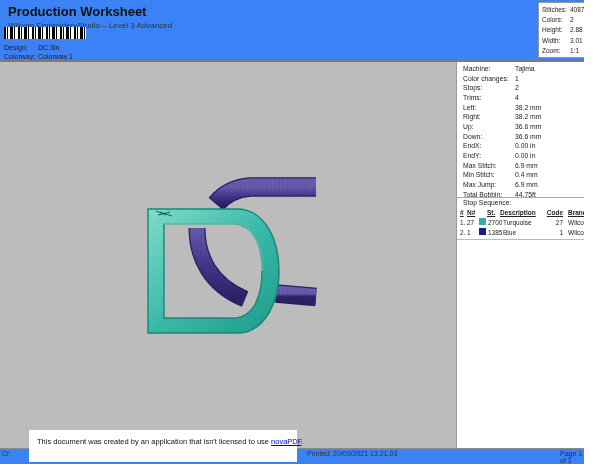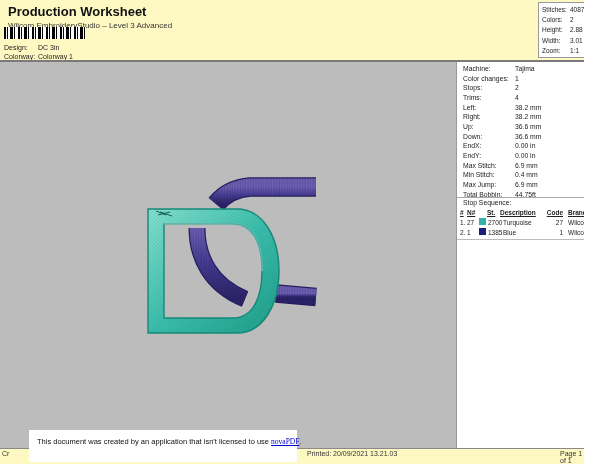--- a/index.html
+++ b/index.html
@@ -1,16 +1,16 @@
 <!DOCTYPE html>
 <html><head>
 <meta charset="utf-8">
 <style>
   html,body{margin:0;padding:0;background:#fff;}
-  #page{position:relative;width:584px;height:464px;background:#fef9c3;overflow:hidden;
+  #page{position:relative;width:584px;height:464px;background:#3b82f6;overflow:hidden;
         font-family:"Liberation Sans","DejaVu Sans",sans-serif;color:#222;}
   .abs{position:absolute;}
 
   
   #title{left:8px;top:4px;font-size:13px;font-weight:bold;color:#111;}
   #subtitle{left:8px;top:21px;font-size:8px;color:#333;}
   #barcode{left:4px;top:27px;width:82px;height:12px;
     background:repeating-linear-gradient(90deg,#000 0 2px,#fff 2px 3px,#000 3px 4px,#fff 4px 6px,#000 6px 9px,#fff 9px 10px,#000 10px 11px,#fff 11px 14px);}
   .hrow{left:4px;font-size:7px;color:#222;}
   .hlabel{display:inline-block;width:34px;}
@@ -49,21 +49,21 @@
   #stop-rule-bottom{width:143px;height:1px;background:#bbb;margin-top:1px;}
 
   
   #created-frag{left:2px;top:450px;font-size:7px;color:#333;}
   #printed{left:307px;top:450px;font-size:7px;color:#333;}
   #page-num{left:560px;top:450px;font-size:7px;color:#333;}
 
   
   #notice{left:29px;top:430px;width:268px;height:32px;background:#fff;padding:5px 0 0 8px;box-sizing:border-box;}
   .nline{font-size:7.5px;line-height:13px;color:#111;white-space:nowrap;}
-  #notice a{color:#0000cc;text-decoration:underline;cursor:pointer;font-family:Liberation Serif, serif;}
+  #notice a{color:#0000cc;text-decoration:underline;cursor:pointer;}
 </style>
 </head>
 <body>
 
 <div id="page">
 
   <div class="abs" id="title">Production Worksheet</div>
   <div class="abs" id="subtitle">Wilcom EmbroideryStudio – Level 3 Advanced</div>
   <div class="abs" id="barcode"></div>
   <div class="abs hrow" style="top:44px;">

